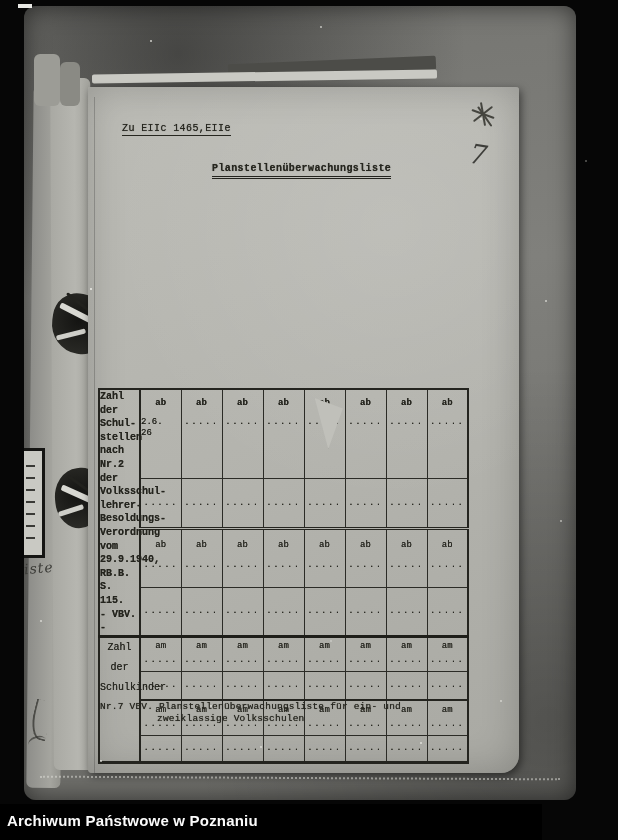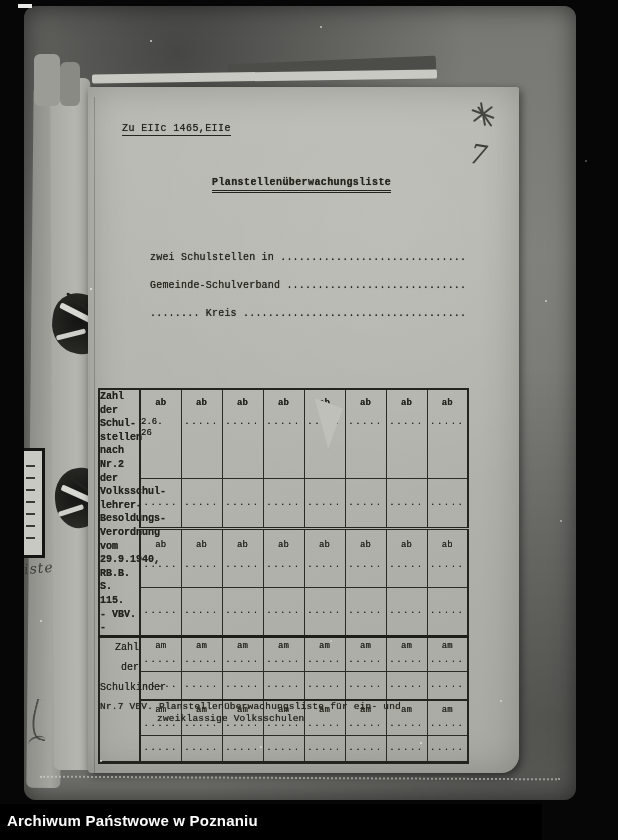--- a/index.html
+++ b/index.html
@@ -51,40 +51,40 @@
          border-radius:2px 3px 18px 4px;
          background:
            radial-gradient(circle at 70% 20%, rgba(255,255,255,.10), rgba(0,0,0,0) 45%),
            linear-gradient(160deg,#bcbcb6 0%,#b3b3ad 55%,#a9a9a3 100%);
          box-shadow:inset 0 0 38px rgba(0,0,0,.20), 2px 3px 8px rgba(0,0,0,.5);margin-top:7px;}
   .fold-line{position:absolute;left:6px;top:10px;width:1px;height:676px;background:rgba(20,20,16,.22);}
   .typed{font-family:"Liberation Mono","DejaVu Sans Mono",monospace;color:#26261f;
          text-shadow:0 0 .7px rgba(38,38,30,.85);}
   .ref{position:absolute;left:34px;top:36px;font-size:10px;letter-spacing:.4px;
        border-bottom:1.5px solid #26261f;padding-bottom:1px;}
-  .doc-title{position:absolute;left:124px;top:90px;font-size:10px;font-weight:bold;letter-spacing:.4px;
+  .doc-title{position:absolute;left:124px;top:76px;font-size:10px;font-weight:bold;letter-spacing:.4px;
        border-bottom:3px double #23231e;padding-bottom:2px;}
   .intro{position:absolute;left:62px;top:138px;font-size:10px;letter-spacing:.2px;}
   .form-lines{position:absolute;left:62px;top:165px;font-size:10px;}
   .form-line{height:28px;letter-spacing:.2px;}
   
   .mark-x{position:absolute;left:382px;top:14px;width:26px;height:26px;}
   .mark-x i{position:absolute;left:1px;top:12px;width:24px;height:2px;background:#45453f;border-radius:2px;}
   .mx1{transform:rotate(80deg);} .mx2{transform:rotate(20deg);} .mx3{transform:rotate(-38deg);} .mx4{transform:rotate(55deg) translateX(3px);}
   .mark-7{position:absolute;left:382px;top:52px;font-family:"DejaVu Serif",serif;font-style:italic;
           font-size:27px;color:#3e3e3a;transform:rotate(9deg);}
   
   .tbl-wrap{position:absolute;left:10px;top:301px;}
   table.form{border-collapse:collapse;table-layout:fixed;width:371px;}
   table.form td{border-left:1px solid #2b2b26;padding:0;font-family:"Liberation Mono","DejaVu Sans Mono",monospace;
           color:#24241e;text-shadow:0 0 .6px rgba(36,36,28,.8);}
   table.form{border:2px solid #24241f;border-bottom:3px solid #24241f;}
   td.label-cell{border-left:none;border-right:2px solid #24241f;vertical-align:top;font-size:10px;}
   td.lbl1{padding:20px 2px 0 10px;line-height:13.6px;}
-  td.lbl2{padding-top:12px;text-align:right;line-height:20px;}
+  td.lbl2{padding-top:12px;text-align:center;line-height:20px;}
   td.hdr{text-align:center;font-size:9px;vertical-align:middle;padding-top:2px;}
   td.dots{text-align:center;font-size:9px;letter-spacing:1.5px;vertical-align:middle;}
   td.vtop{vertical-align:top;padding-top:3px;}
   td.firstcell{font-size:9px;vertical-align:top;padding:1px 0 0 4px;line-height:11px;}
   tr.bt1 td{border-top:1px solid #2b2b26;}
   tr.bt2 td{border-top:2px solid #24241f;}
   tr.bt3 td{border-top:3px solid #1e1e19;}
   tr.btd td{border-top:3px double #24241f;}
   
   .tape-tri{position:absolute;left:226px;top:310px;width:34px;height:52px;background:#c0c0ba;
@@ -146,25 +146,20 @@
       <i class="mx1"></i>
         <i class="mx2"></i>
         <i class="mx3"></i>
         <i class="mx4"></i>
     </div>
     <div class="mark-7">7</div>
 
     <div class="typed doc-title">Planstellenüberwachungsliste</div>
 
 
-    <div class="typed form-lines">
-        <div class="form-line">zwei Schulstellen in ..............................</div>
-        <div class="form-line">Gemeinde-Schulverband .............................</div>
-        <div class="form-line">........ Kreis ....................................</div>
-      </div>
 
     <div class="tbl-wrap">
       <table class="form">
           <tbody id="tbody">
             <tr style="height: 17px; font-weight: bold;">
               <td class="label-cell lbl1" rowspan="6">
                 <div>Zahl der Schul-</div>
                 <div>stellen nach Nr.2</div>
                 <div>der Volksschul-</div>
                 <div>lehrer-Besoldungs-</div>

